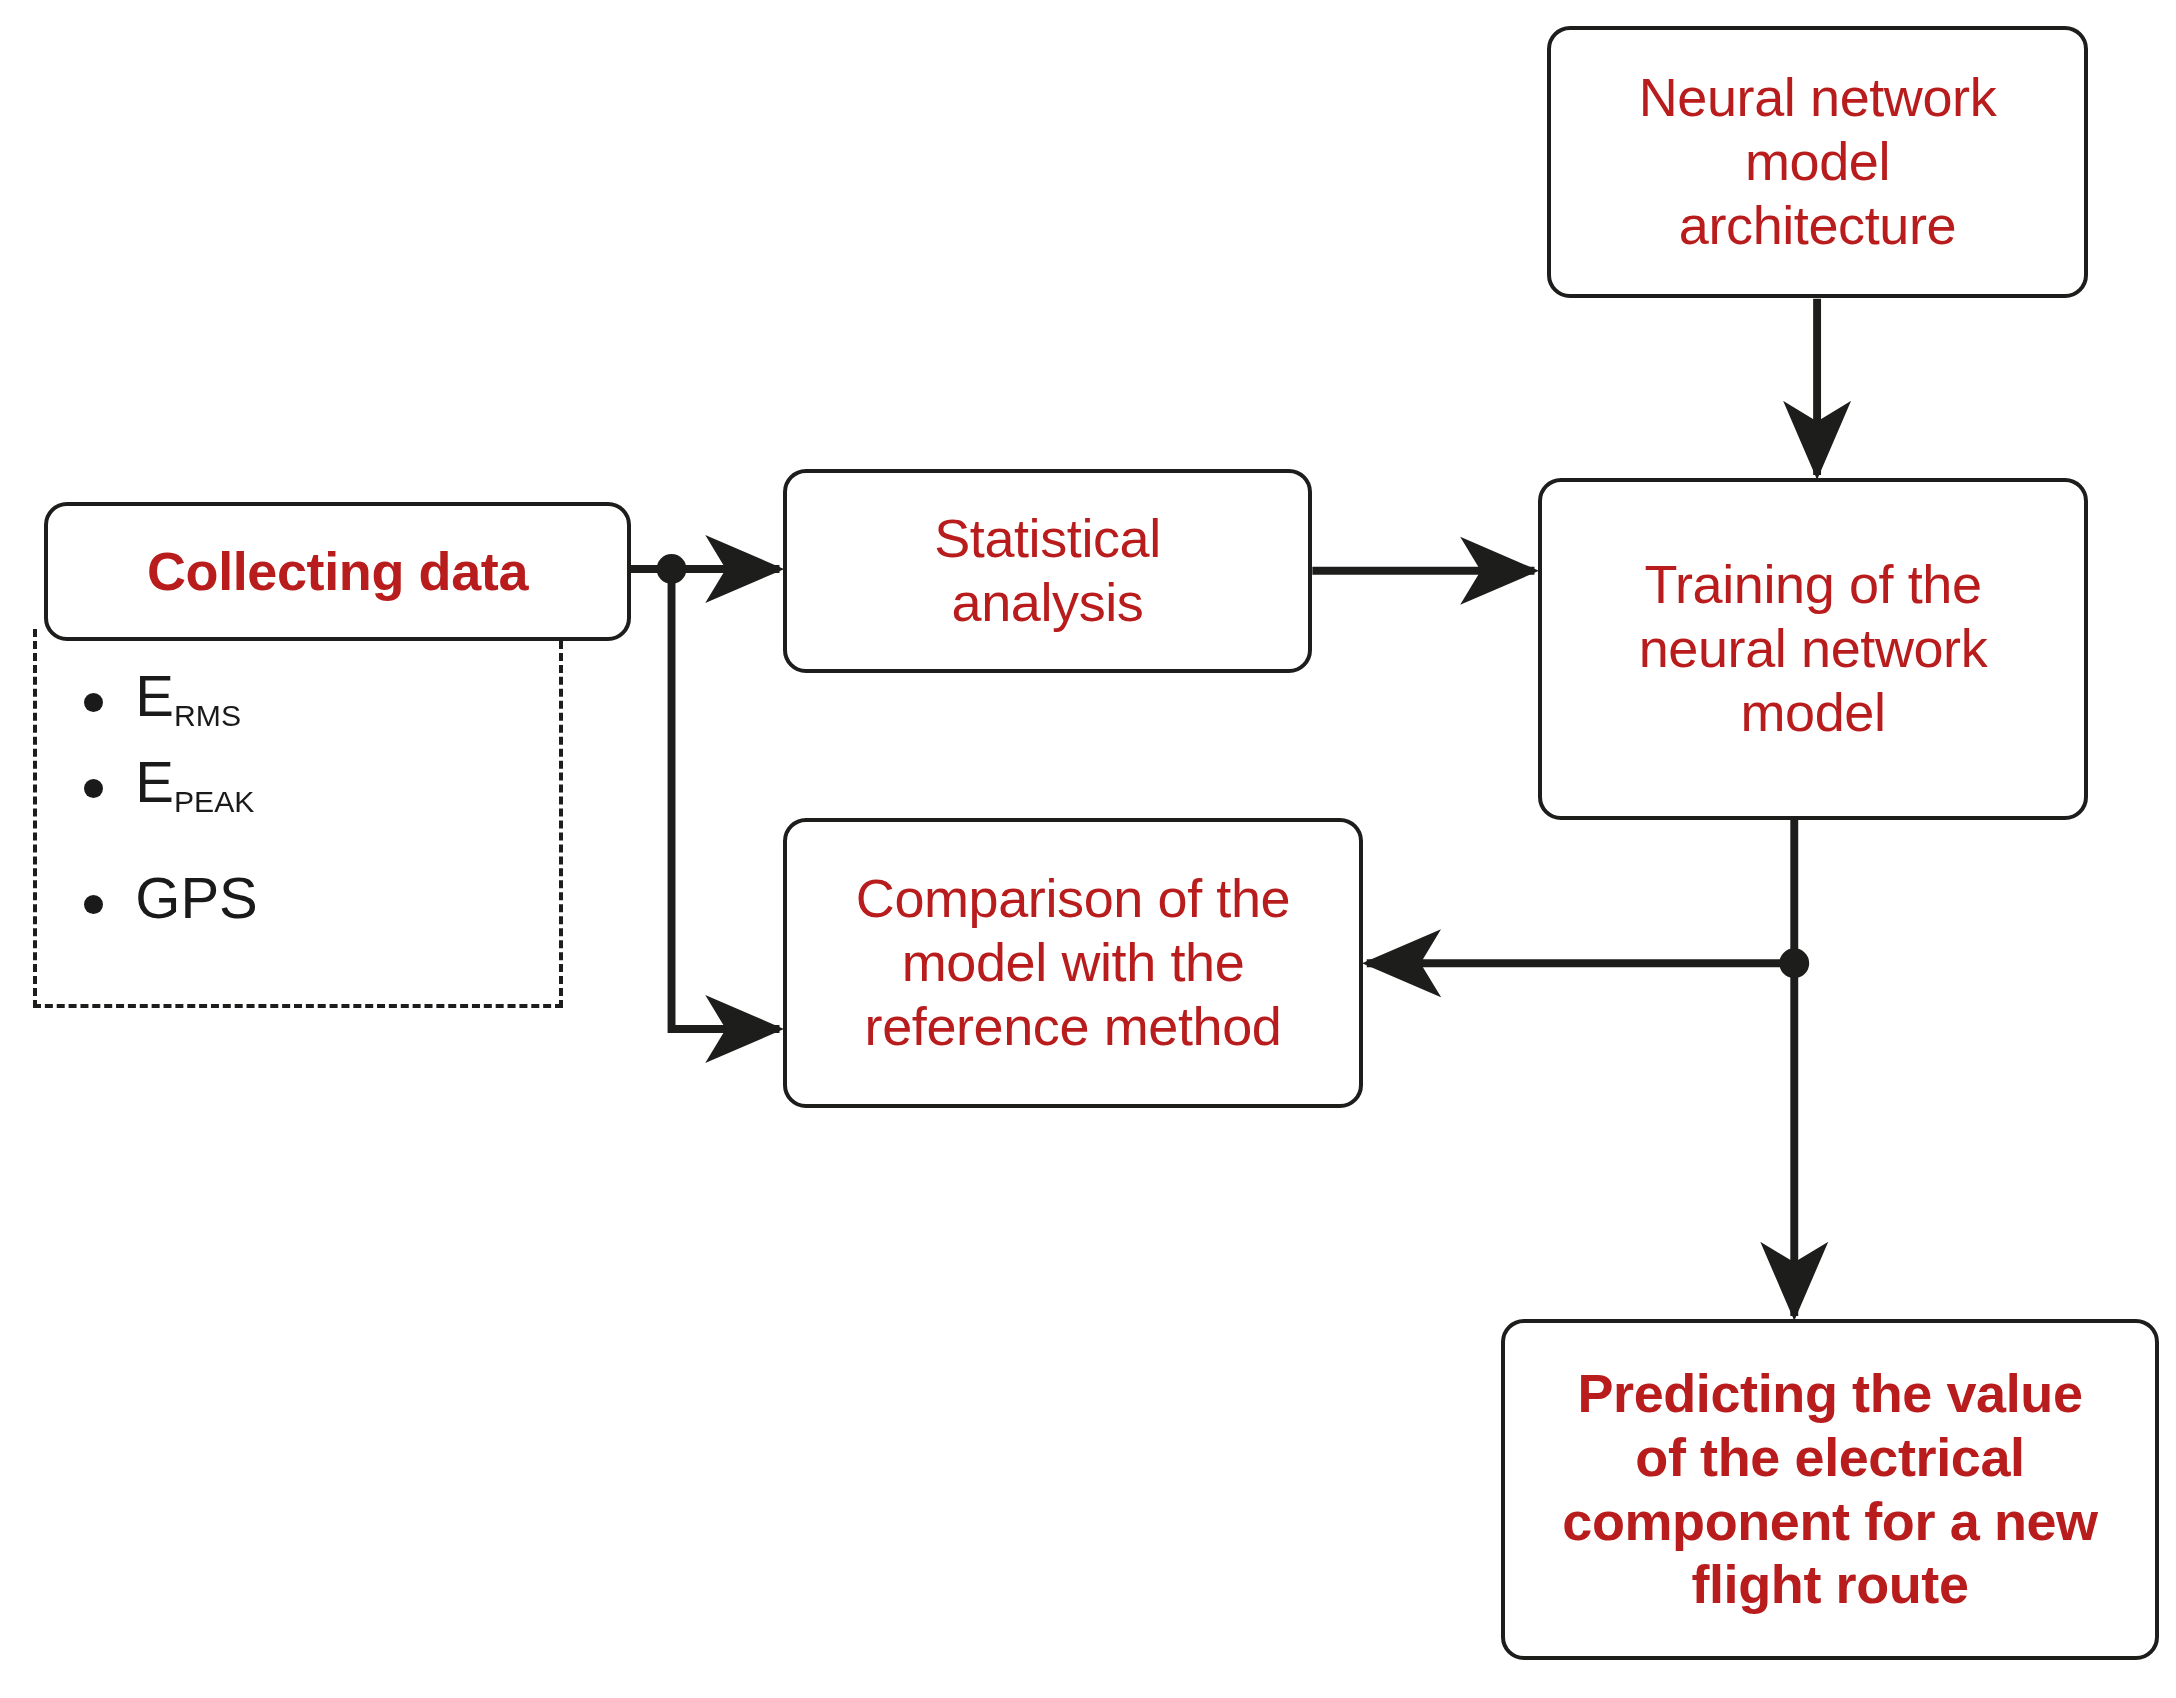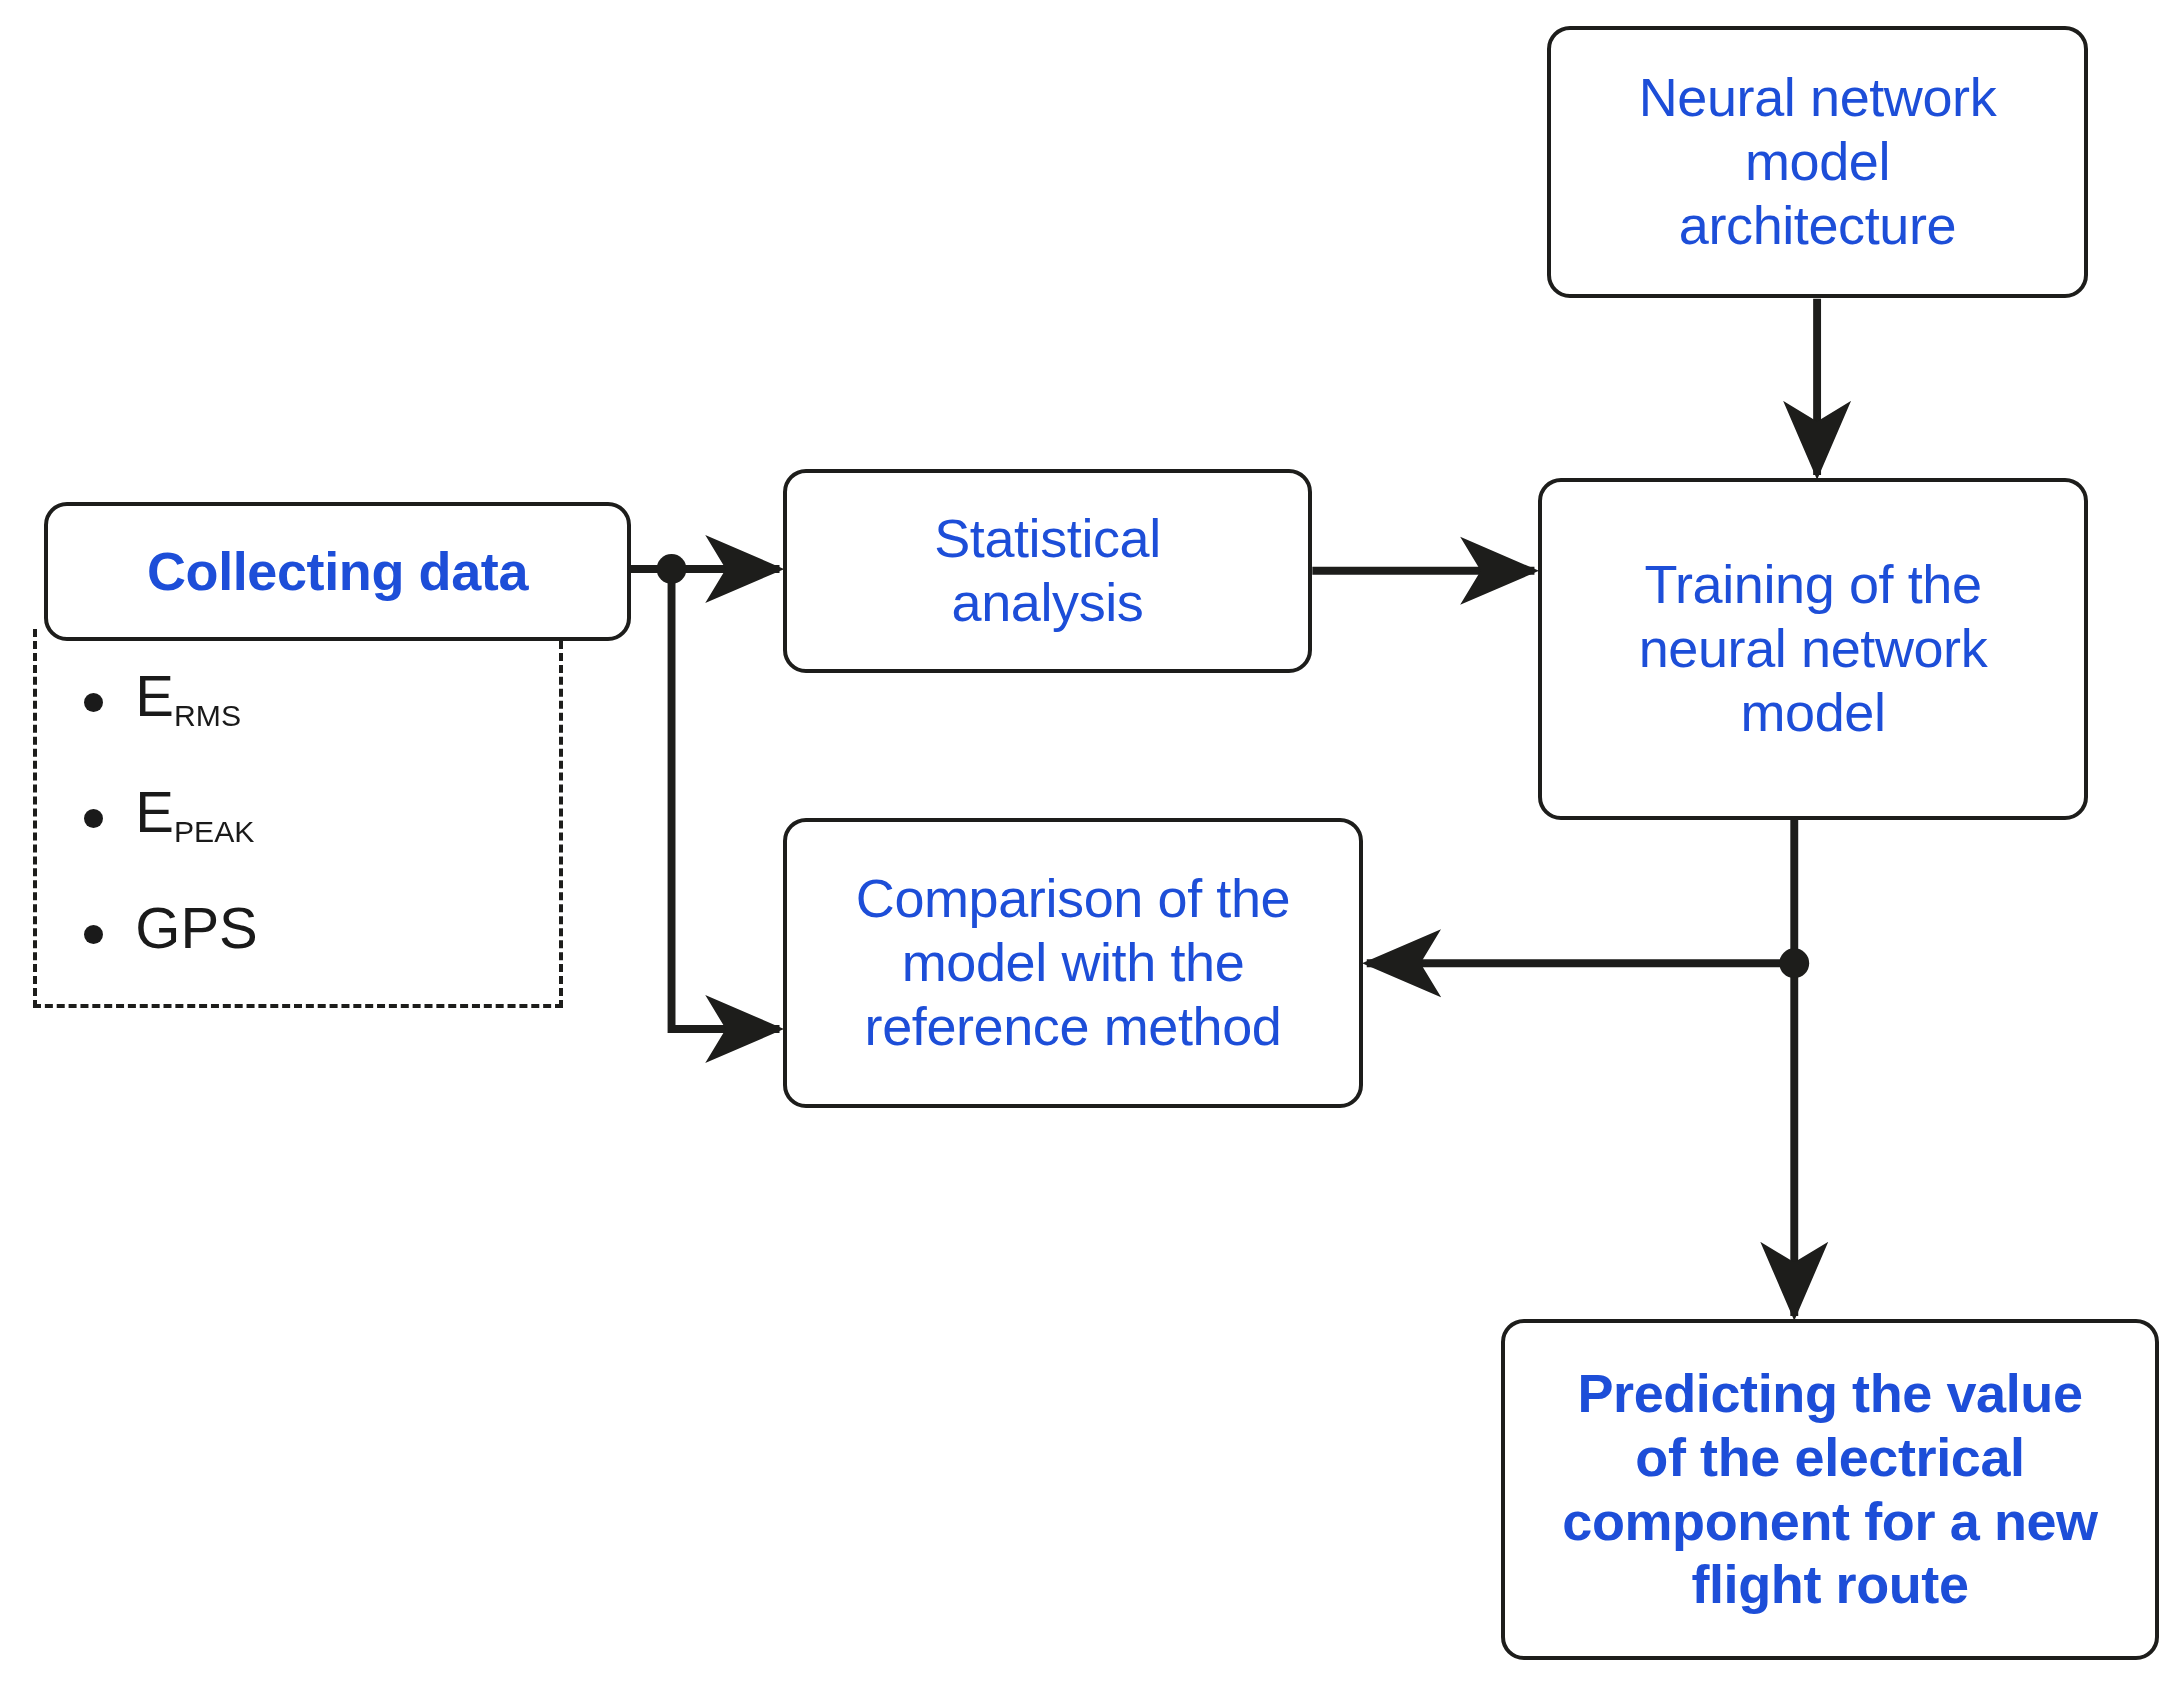--- a/index.html
+++ b/index.html
@@ -22,21 +22,21 @@
     width: 2177px;
     height: 1699px;
   }
   .node {
     position: absolute;
     box-sizing: border-box;
     display: flex;
     align-items: center;
     justify-content: center;
     text-align: center;
-    color: #1d4ed8;
+    color: #b91c1c;
     line-height: 1.18;
     border: 4.4px solid #1d1d1b;
     border-radius: 23px;
     background: #ffffff;
     font-size: 54px;
     letter-spacing: -0.4px;
     padding: 3.5px 12.3px;
     z-index: 3;
   }
   .node-text {
@@ -114,21 +114,21 @@
     <circle cx="2044" cy="1097" r="17" fill="#1d1d1b"></circle>
   </svg>
 
   <div class="dashed-group" style="left:33px; top:629px; width:530px; height:379px;"></div>
 
   <div class="node" style="left:44px; top:502px; width:587px; height:139px;font-weight:bold;">
     <span class="node-text">Collecting data</span>
   </div>
 
   <ul class="bullet-list" style="left:84px; top:667px; width:456px;">
-    <li class="bullet-item" style="margin-bottom:58px;">
+    <li class="bullet-item" style="margin-bottom:28px;">
       <span class="bullet-dot"></span>
       <span class="bullet-label"><span>E</span><sub>RMS</sub></span>
     </li>
     <li class="bullet-item" style="margin-bottom:58px;">
       <span class="bullet-dot"></span>
       <span class="bullet-label"><span>E</span><sub>PEAK</sub></span>
     </li>
     <li class="bullet-item">
       <span class="bullet-dot"></span>
       <span class="bullet-label"><span>GPS</span><sub></sub></span>

